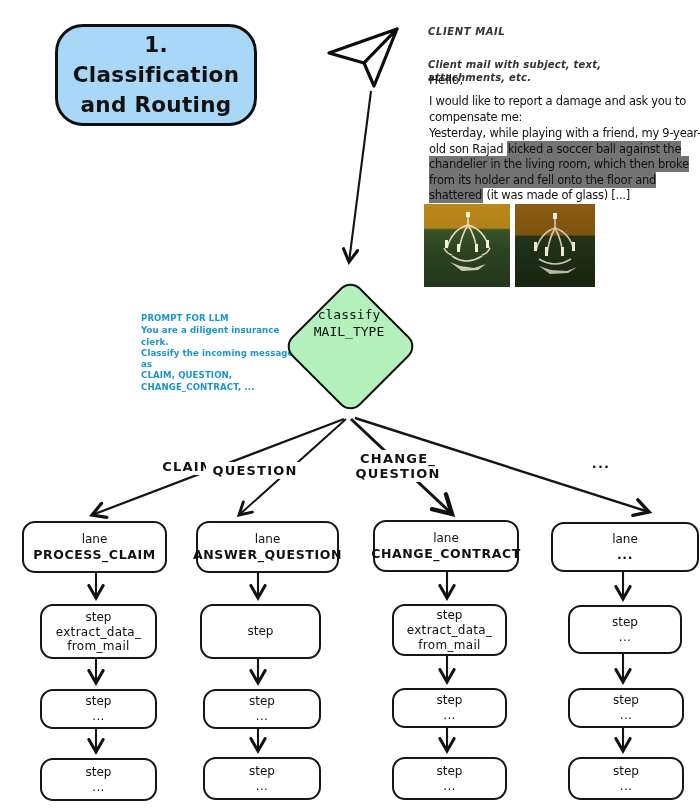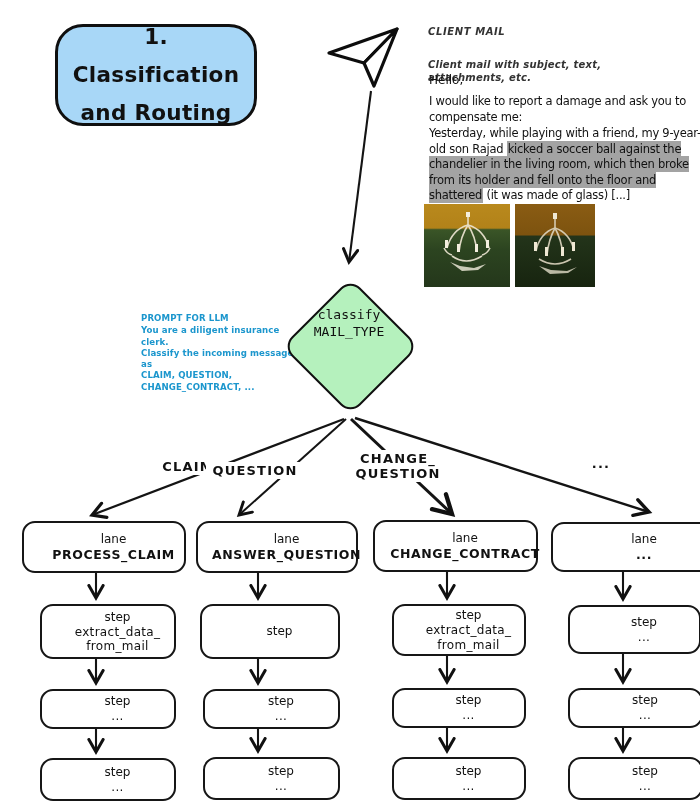--- a/index.html
+++ b/index.html
@@ -8,21 +8,21 @@
     font-family:"DejaVu Sans", sans-serif;color:#111;overflow:hidden;
   }
   .abs{position:absolute;}
   .pre{white-space:pre-line;}
 
   
   .title-box{
     left:55px;top:24px;width:196px;height:96px;background:#a8d7f7;
     border:3.5px solid #0f0f0f;border-radius:28px;
     display:flex;align-items:center;justify-content:center;text-align:center;
-    font-size:21.5px;font-weight:600;line-height:38px;letter-spacing:.3px;
+    font-size:21.5px;font-weight:600;line-height:30px;letter-spacing:.3px;
   }
 
   
   .overlay{left:0;top:0;pointer-events:none;}
 
   
   .diamond{
     left:302px;top:298px;width:93px;height:93px;background:#b5f1bd;
     border:2.6px solid #101010;border-radius:14px;transform:rotate(45deg);
   }
@@ -33,21 +33,21 @@
   
   .prompt-note{left:141px;top:313px;width:160px;color:#1b96cd;font-size:8.6px;line-height:11.3px;font-weight:700;letter-spacing:.1px;}
   .prompt-note .head{margin-bottom:1px;}
 
   
   .mail-label{left:428px;top:26px;color:#333;font-size:10px;font-weight:700;font-style:italic;letter-spacing:.6px;}
   .mail-desc{left:428px;top:41px;color:#333;font-size:10px;font-weight:600;font-style:italic;line-height:13px;letter-spacing:.2px;margin-top:17px;}
   .mail-greeting{left:429px;top:73px;font-size:12px;}
   .mail-intro{left:429px;top:94px;width:272px;font-size:11.5px;line-height:15.5px;letter-spacing:-.25px;}
   .mail-story{left:429px;top:126px;width:274px;font-size:11.5px;line-height:15.5px;letter-spacing:-.25px;}
-  .hl{background:#a3a3a3;padding:1px 1px;}
+  .hl{background:#737373;padding:1px 1px;}
 
   
   .attachments{left:424px;top:204px;display:flex;gap:5px;}
   .photo{width:86px;height:83px;position:relative;overflow:hidden;}
   .photo1{background:linear-gradient(180deg,#b9891d 0%,#b28219 29%,#3a5527 31%,#2c4420 55%,#24371b 100%);}
   .photo2{width:80px;background:linear-gradient(180deg,#8a5c13 0%,#7d530f 37%,#23341a 39%,#17240f 100%);}
   .invoice{width:86px;height:84px;background:#fff;border:1px solid #c6c6c6;position:relative;box-shadow:0 0 0 1px #eee;}
   .invoice-title{position:absolute;left:0;top:3px;width:100%;text-align:center;font-size:10.5px;letter-spacing:.5px;color:#1a1a1a;}
   .ln{position:absolute;background:#8f8f8f;height:1.6px;}
   .inv-box{position:absolute;left:46px;top:17px;width:34px;height:13px;border:1px solid #9a9a9a;}
@@ -61,21 +61,20 @@
   }
 
   
   .flow-label{background:#fff;font-size:13px;font-weight:600;letter-spacing:1.2px;text-align:center;line-height:15px;padding:1px 3px;}
 
   
   .node{
     background:#fff;border:2.6px solid #161616;border-radius:13px;
     display:flex;flex-direction:column;align-items:center;justify-content:center;
     text-align:center;
-    padding-left:19px;
   }
   .node .kind{font-size:12px;line-height:15px;}
   .node .name{font-size:12.5px;line-height:15px;font-weight:600;letter-spacing:.6px;}
   .step .name{font-weight:500;letter-spacing:.3px;font-size:12px;line-height:14.5px;}
 </style>
 </head>
 <body>
 
 <svg class="abs overlay" width="700" height="808" viewBox="0 0 700 808">
   <defs>

